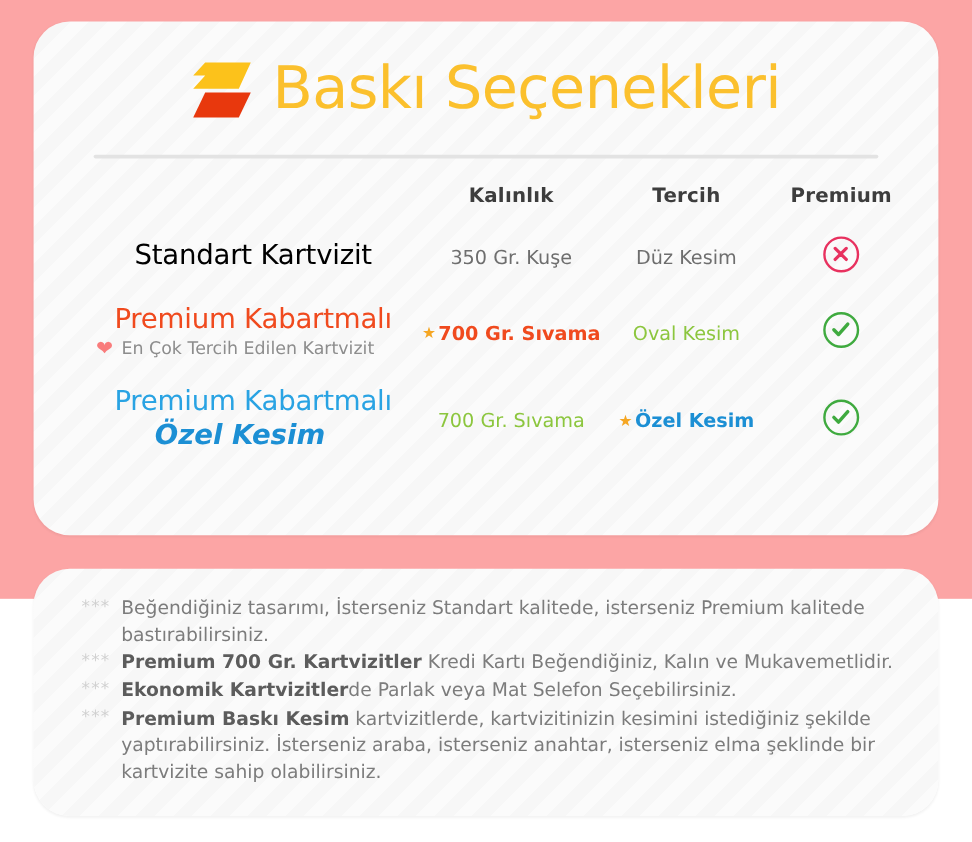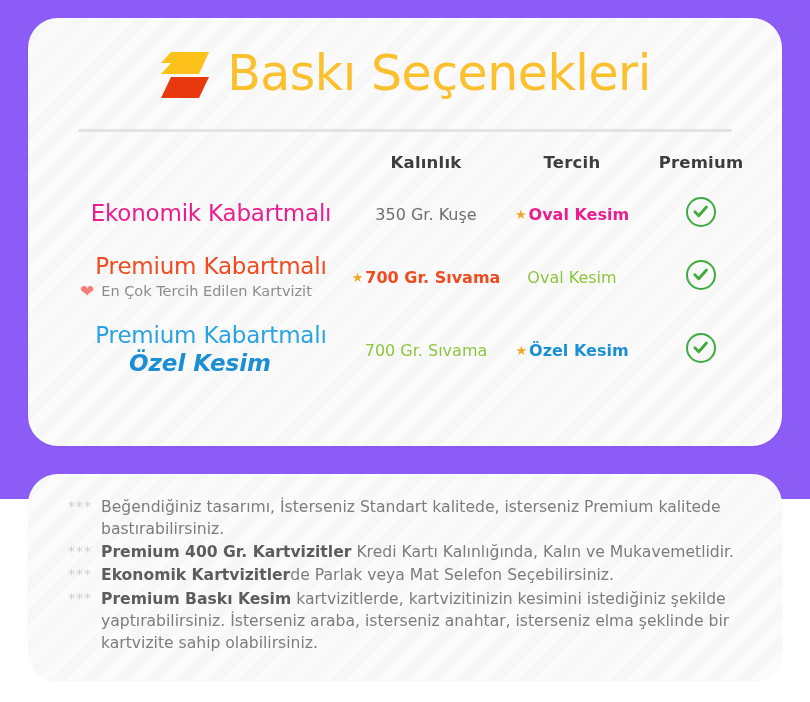--- a/index.html
+++ b/index.html
@@ -21,21 +21,21 @@
         #f7f7f7 0px,
         #f7f7f7 11px,
         #fbfbfb 11px,
         #fbfbfb 22px);
   }
 
   .page {
     position: relative;
     width: 810px;
     height: 499px;
-    background: #8b5cf6;
+    background: #fca5a5;
   }
 
   
   .card {
     position: absolute;
     border-radius: 30px;
     box-sizing: border-box;
   }
 
   #table-card {
@@ -252,39 +252,39 @@
       <thead>
         <tr>
           <th class="head-cell hline-b"></th>
           <th class="head-cell hline-b vline-l">Kalınlık</th>
           <th class="head-cell hline-b vline-l">Tercih</th>
           <th class="head-cell hline-b vline-l">Premium</th>
         </tr>
       </thead>
       <tbody>
 
-
-        <tr class="r2">
+        <tr class="r1">
           <td class="row-name hline-b">
-            <div class="name-main" style="color:#ec1d8e">Ekonomik Kabartmalı</div>
+            <div class="name-main">Standart Kartvizit</div>
           </td>
           <td class="hline-b vline-l">
             <span class="cell-val">350 Gr. Kuşe</span>
           </td>
           <td class="hline-b vline-l">
-            <span class="star">★</span><span class="cell-val bold" style="color:#ec1d8e">Oval Kesim</span>
-          </td>
-          <td class="hline-b vline-l">
-            <span class="badge" style="color:#3faa3f">
+            <span class="cell-val">Düz Kesim</span>
+          </td>
+          <td class="hline-b vline-l">
+            <span class="badge" style="color:#e8315f">
               <svg viewBox="0 0 30 30" width="25.2" height="25.2">
-                <path d="M8.2 15.3 L12.8 20 L22 9.6" stroke="#3faa3f" stroke-width="3.4" fill="none" stroke-linecap="round" stroke-linejoin="round"></path>
+                <path d="M9.5 9.5 L20.5 20.5 M20.5 9.5 L9.5 20.5" stroke="#e8315f" stroke-width="3.2" stroke-linecap="round"></path>
               </svg>
             </span>
           </td>
         </tr>
+
 
         <tr class="r3">
           <td class="row-name hline-b">
             <div class="name-main" style="color:#f04a1e">Premium Kabartmalı</div>
             <div class="name-sub">
               <span class="heart">❤</span>
               <span>En Çok Tercih Edilen Kartvizit</span>
             </div>
           </td>
           <td class="hline-b vline-l">
@@ -329,21 +329,21 @@
   <div class="card stripes" id="notes-card">
     <div class="notes">
 
       <div class="note">
         <span class="ast">***</span>
         <span class="note-body"><span>Beğendiğiniz tasarımı, İsterseniz Standart kalitede, isterseniz Premium kalitede bastırabilirsiniz.</span></span>
       </div>
 
       <div class="note">
         <span class="ast">***</span>
-        <span class="note-body"><b>Premium 400 Gr. Kartvizitler</b><span> Kredi Kartı Kalınlığında, Kalın ve Mukavemetlidir.</span></span>
+        <span class="note-body"><b>Premium 700 Gr. Kartvizitler</b><span> Kredi Kartı Beğendiğiniz, Kalın ve Mukavemetlidir.</span></span>
       </div>
 
       <div class="note">
         <span class="ast">***</span>
         <span class="note-body"><b>Ekonomik Kartvizitler</b><span>de Parlak veya Mat Selefon Seçebilirsiniz.</span></span>
       </div>
 
       <div class="note">
         <span class="ast">***</span>
         <span class="note-body"><b>Premium Baskı Kesim</b><span> kartvizitlerde, kartvizitinizin kesimini istediğiniz şekilde yaptırabilirsiniz. İsterseniz araba, isterseniz anahtar, isterseniz elma şeklinde bir kartvizite sahip olabilirsiniz.</span></span>

